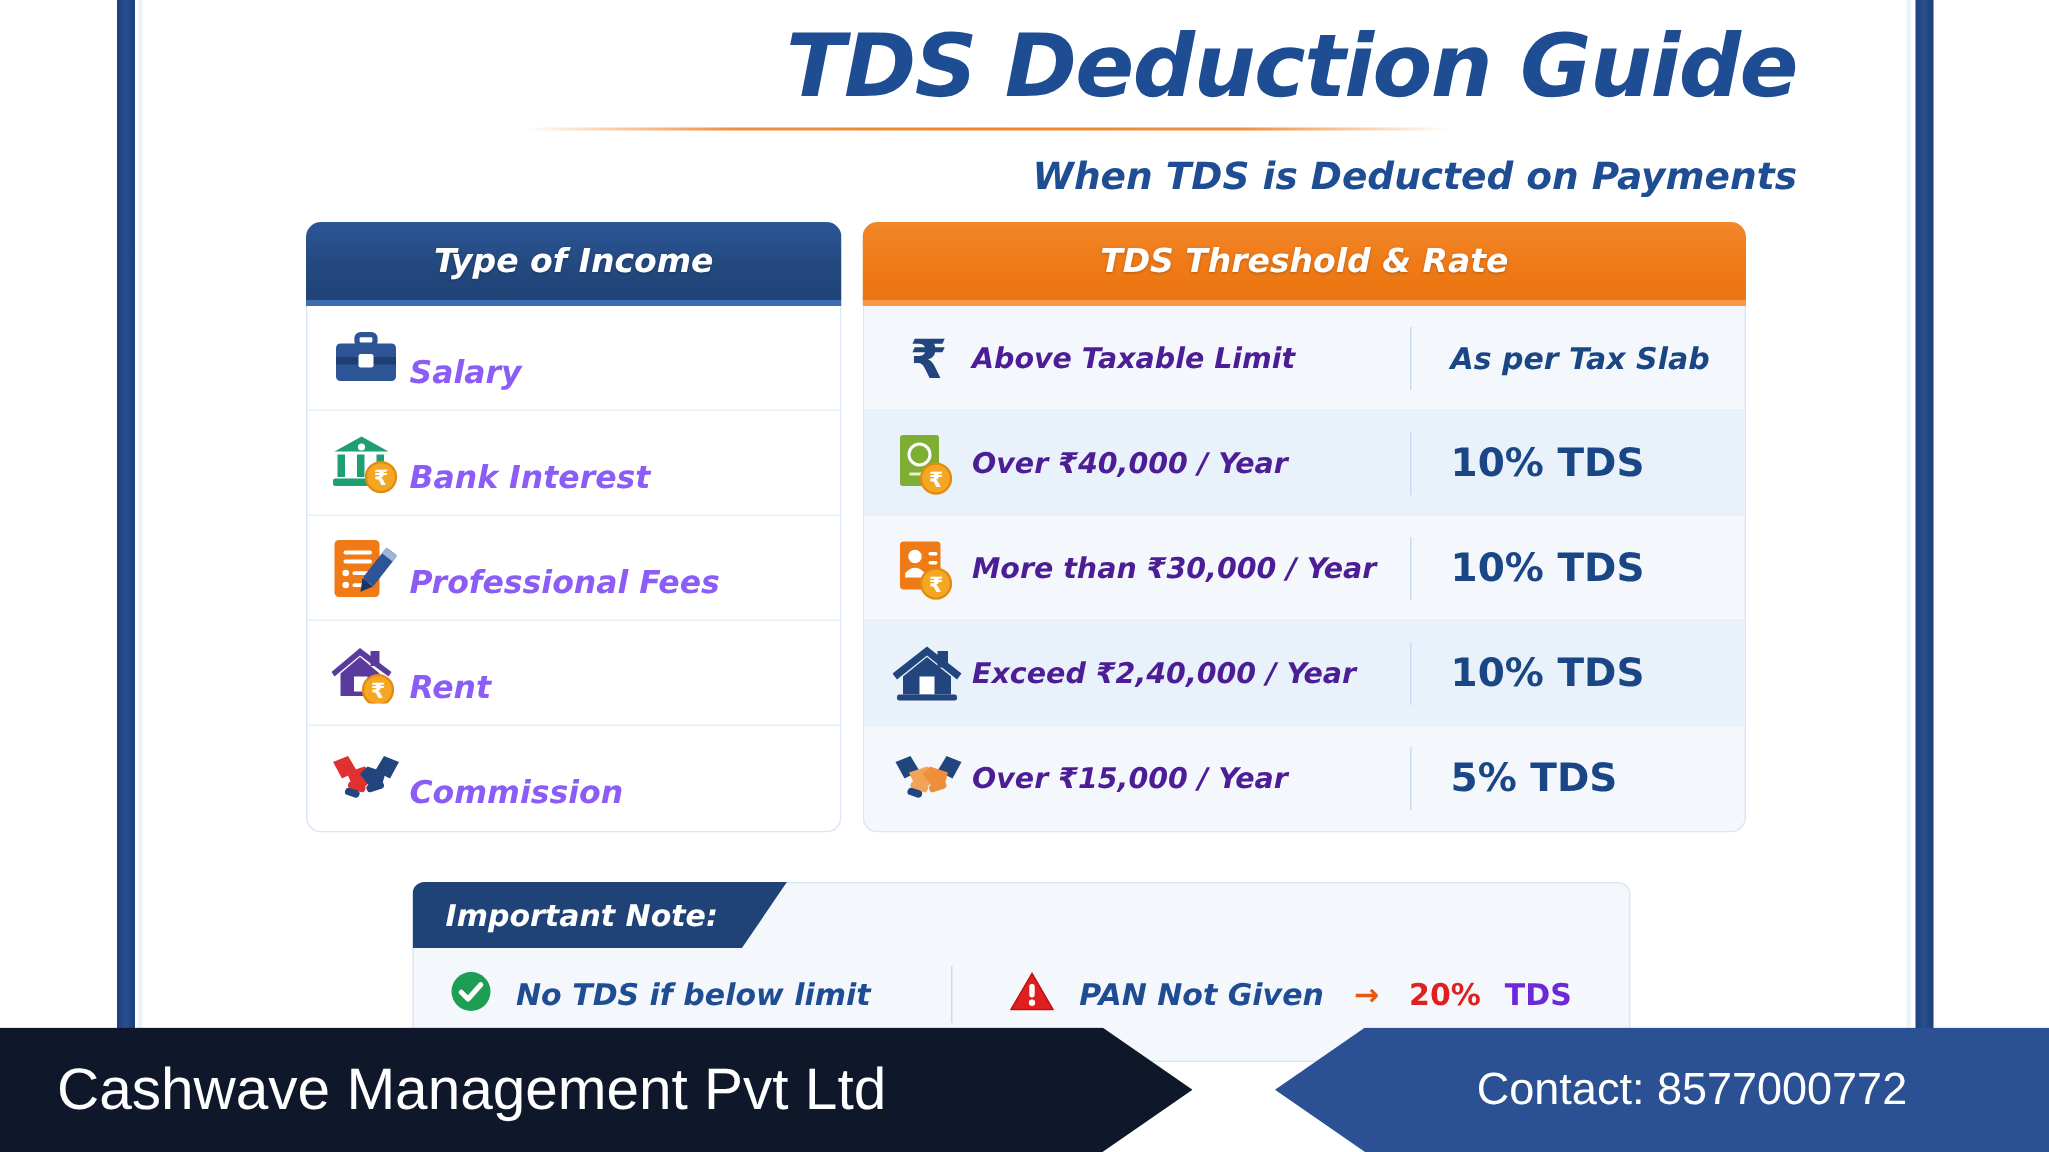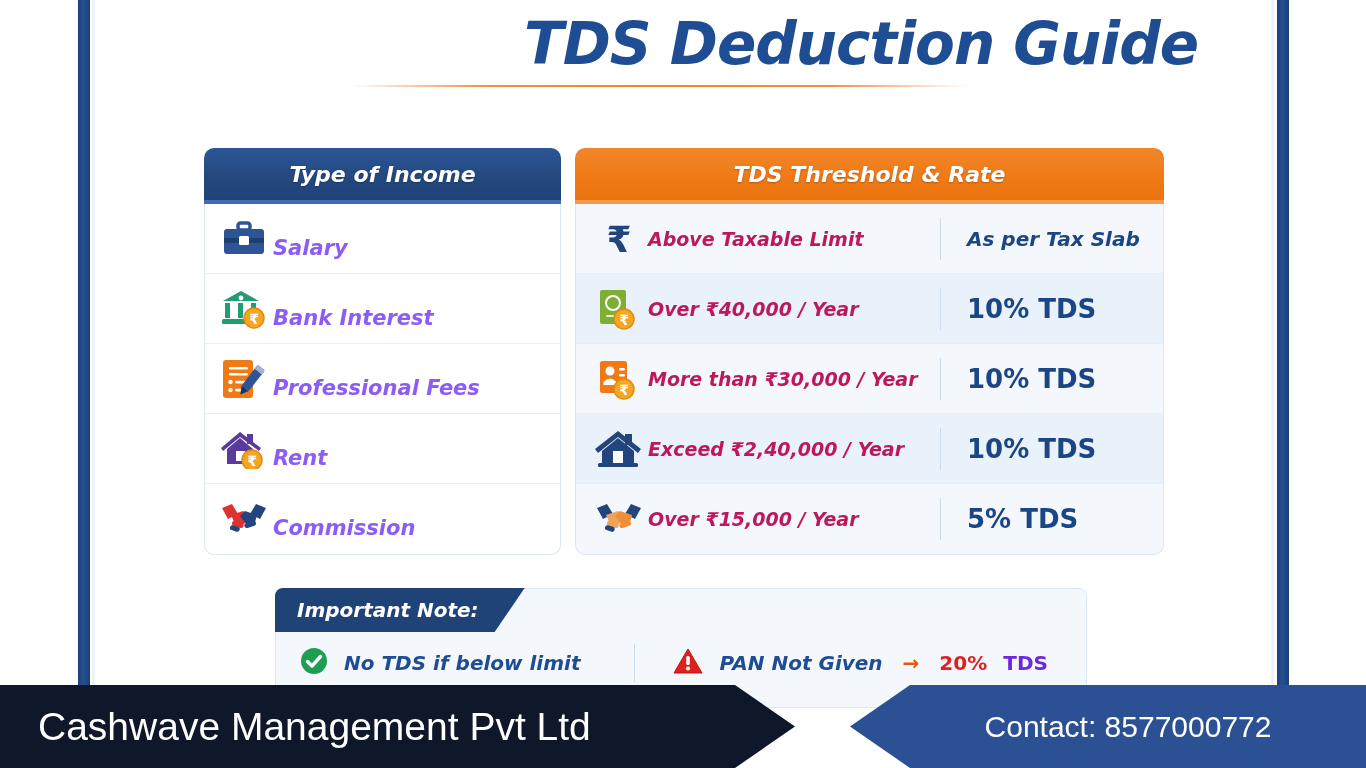--- a/index.html
+++ b/index.html
@@ -158,21 +158,21 @@
   .left-body .row-label { font-size: 21px; }
 
   
   .right-body .row { padding-left: 14px; }
   .thr {
     flex: 0 0 292px;
     font-family: "DejaVu Sans", sans-serif;
     font-size: 19px;
     font-weight: 600;
     font-style: italic;
-    color: #be185d;
+    color: #4c1d95;
     white-space: nowrap;
   }
   .rate-sep {
     width: 1px;
     height: 42px;
     background: #c9dbee;
     margin-right: 26px;
   }
   .rate {
     font-family: "DejaVu Sans", sans-serif;
@@ -292,20 +292,21 @@
 <div id="page">
 
   <div class="frame-bar left"></div>
   <div class="frame-hair left"></div>
   <div class="frame-bar right"></div>
   <div class="frame-hair right"></div>
 
   <div class="title-wrap">
     <div class="main-title">TDS Deduction Guide</div>
     <div class="title-rule"></div>
+    <div class="sub-title">When TDS is Deducted on Payments</div>
   </div>
 
   <div class="table-area">
 
     <div class="col col-left">
       <div class="col-head blue">Type of Income</div>
       <div class="col-body left-body">
 
         <div class="row">
           <div class="row-icon">

